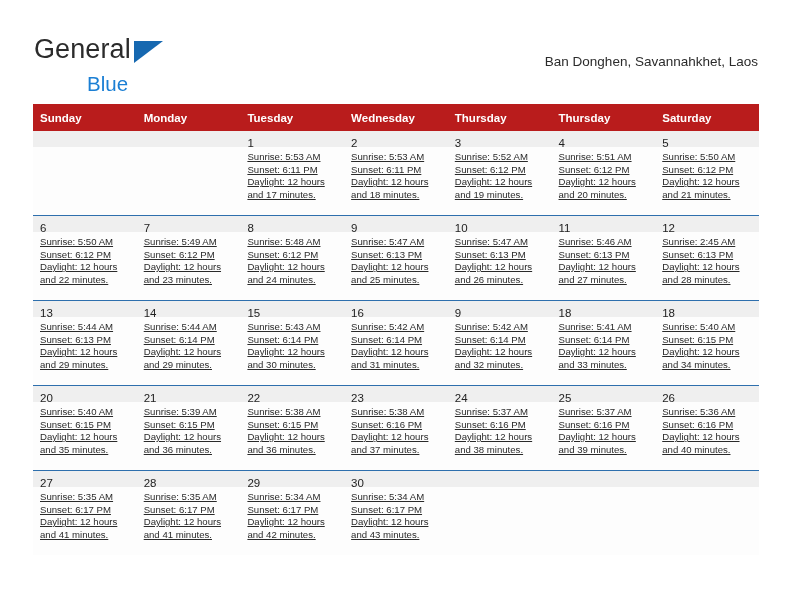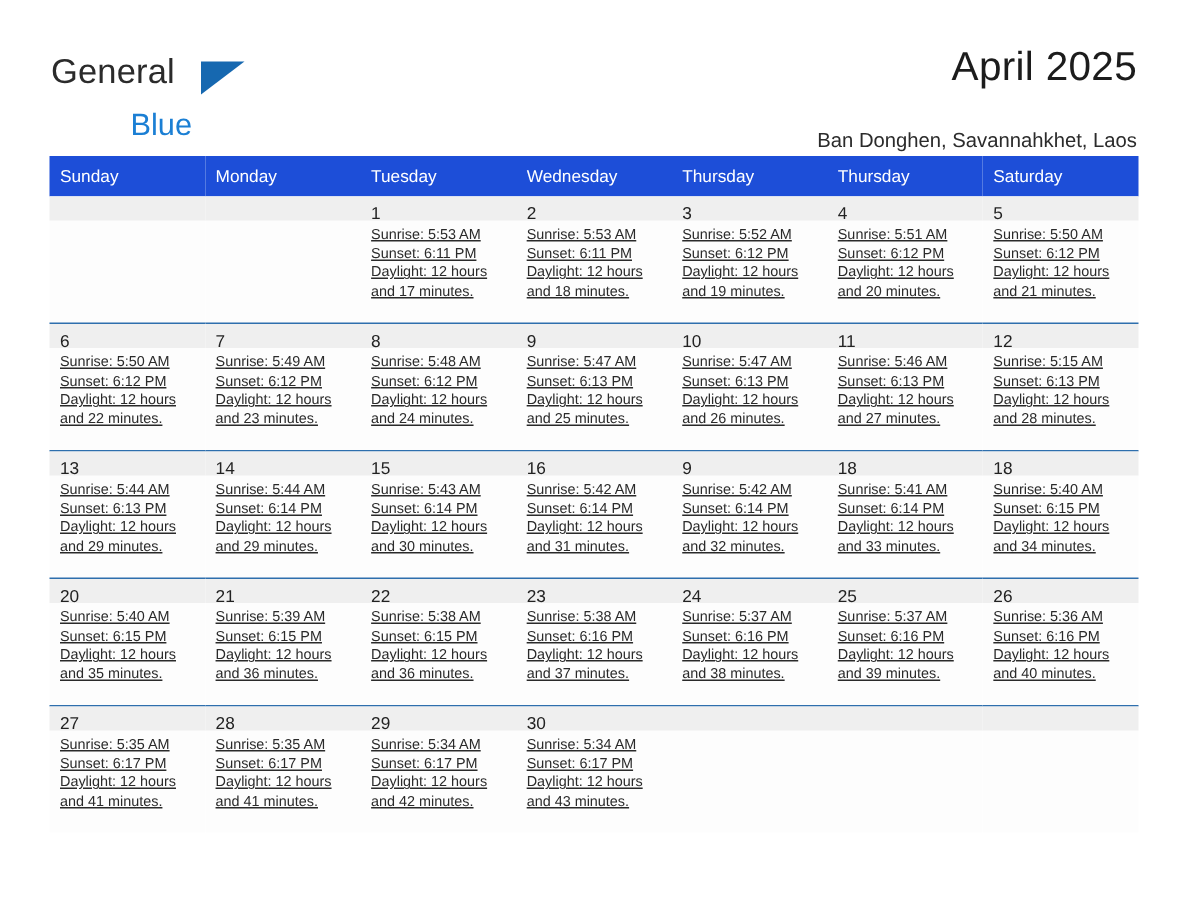--- a/index.html
+++ b/index.html
@@ -33,21 +33,21 @@
     position: absolute;
     left: 34px;
     top: 34px;
     width: 180px;
     height: 48px;
   }
   .logo-general {
     position: absolute;
     left: 0;
     top: 0;
-    font-size: 23px;
+    font-size: 27px;
     letter-spacing: 0.1px;
     color: #2b2b2b;
     font-family: "Liberation Sans", sans-serif;
   }
   .logo-blue {
     position: absolute;
     left: 53px;
     top: 38px;
     font-size: 20.5px;
     color: #1b7fd4;
@@ -86,23 +86,23 @@
   
   .calendar {
     position: absolute;
     left: 33px;
     top: 104px;
     width: 726px;
     border-collapse: collapse;
     table-layout: fixed;
   }
   .calendar th {
-    background: #1d4ed8;
+    background: #b91c1c;
     color: #ffffff;
-    font-weight: normal;
+    font-weight: bold;
     font-size: 11.5px;
     text-align: left;
     padding: 5px 0 5px 7px;
     height: 17px;
     vertical-align: middle;
     border: none;
   }
   .calendar td {
     width: 103.7px;
     height: 84px;
@@ -152,21 +152,20 @@
 
   <div class="header">
 
     <div class="logo">
       <span class="logo-general">General</span>
       <span class="logo-flag"></span>
       <span class="logo-blue">Blue</span>
     </div>
 
     <div class="title-block">
-      <div class="cal-title">April 2025</div>
       <div class="cal-subtitle">Ban Donghen, Savannahkhet, Laos</div>
     </div>
 
   </div>
 
   <table class="calendar">
     <thead>
       <tr>
         <th>Sunday</th>
         <th>Monday</th>
@@ -309,21 +308,21 @@
                 <div>Sunset: 6:13 PM</div>
                 <div>Daylight: 12 hours</div>
                 <div>and 27 minutes.</div>
               </div>
             </div>
           </td>
           <td>
             <div class="daycell">
               <div class="daynum-band"><span class="daynum">12</span></div>
               <div class="detail">
-                <div>Sunrise: 5:15 AM</div>
+                <div>Sunrise: 2:45 AM</div>
                 <div>Sunset: 6:13 PM</div>
                 <div>Daylight: 12 hours</div>
                 <div>and 28 minutes.</div>
               </div>
             </div>
           </td>
         </tr>
         <tr>
           <td>
             <div class="daycell">

